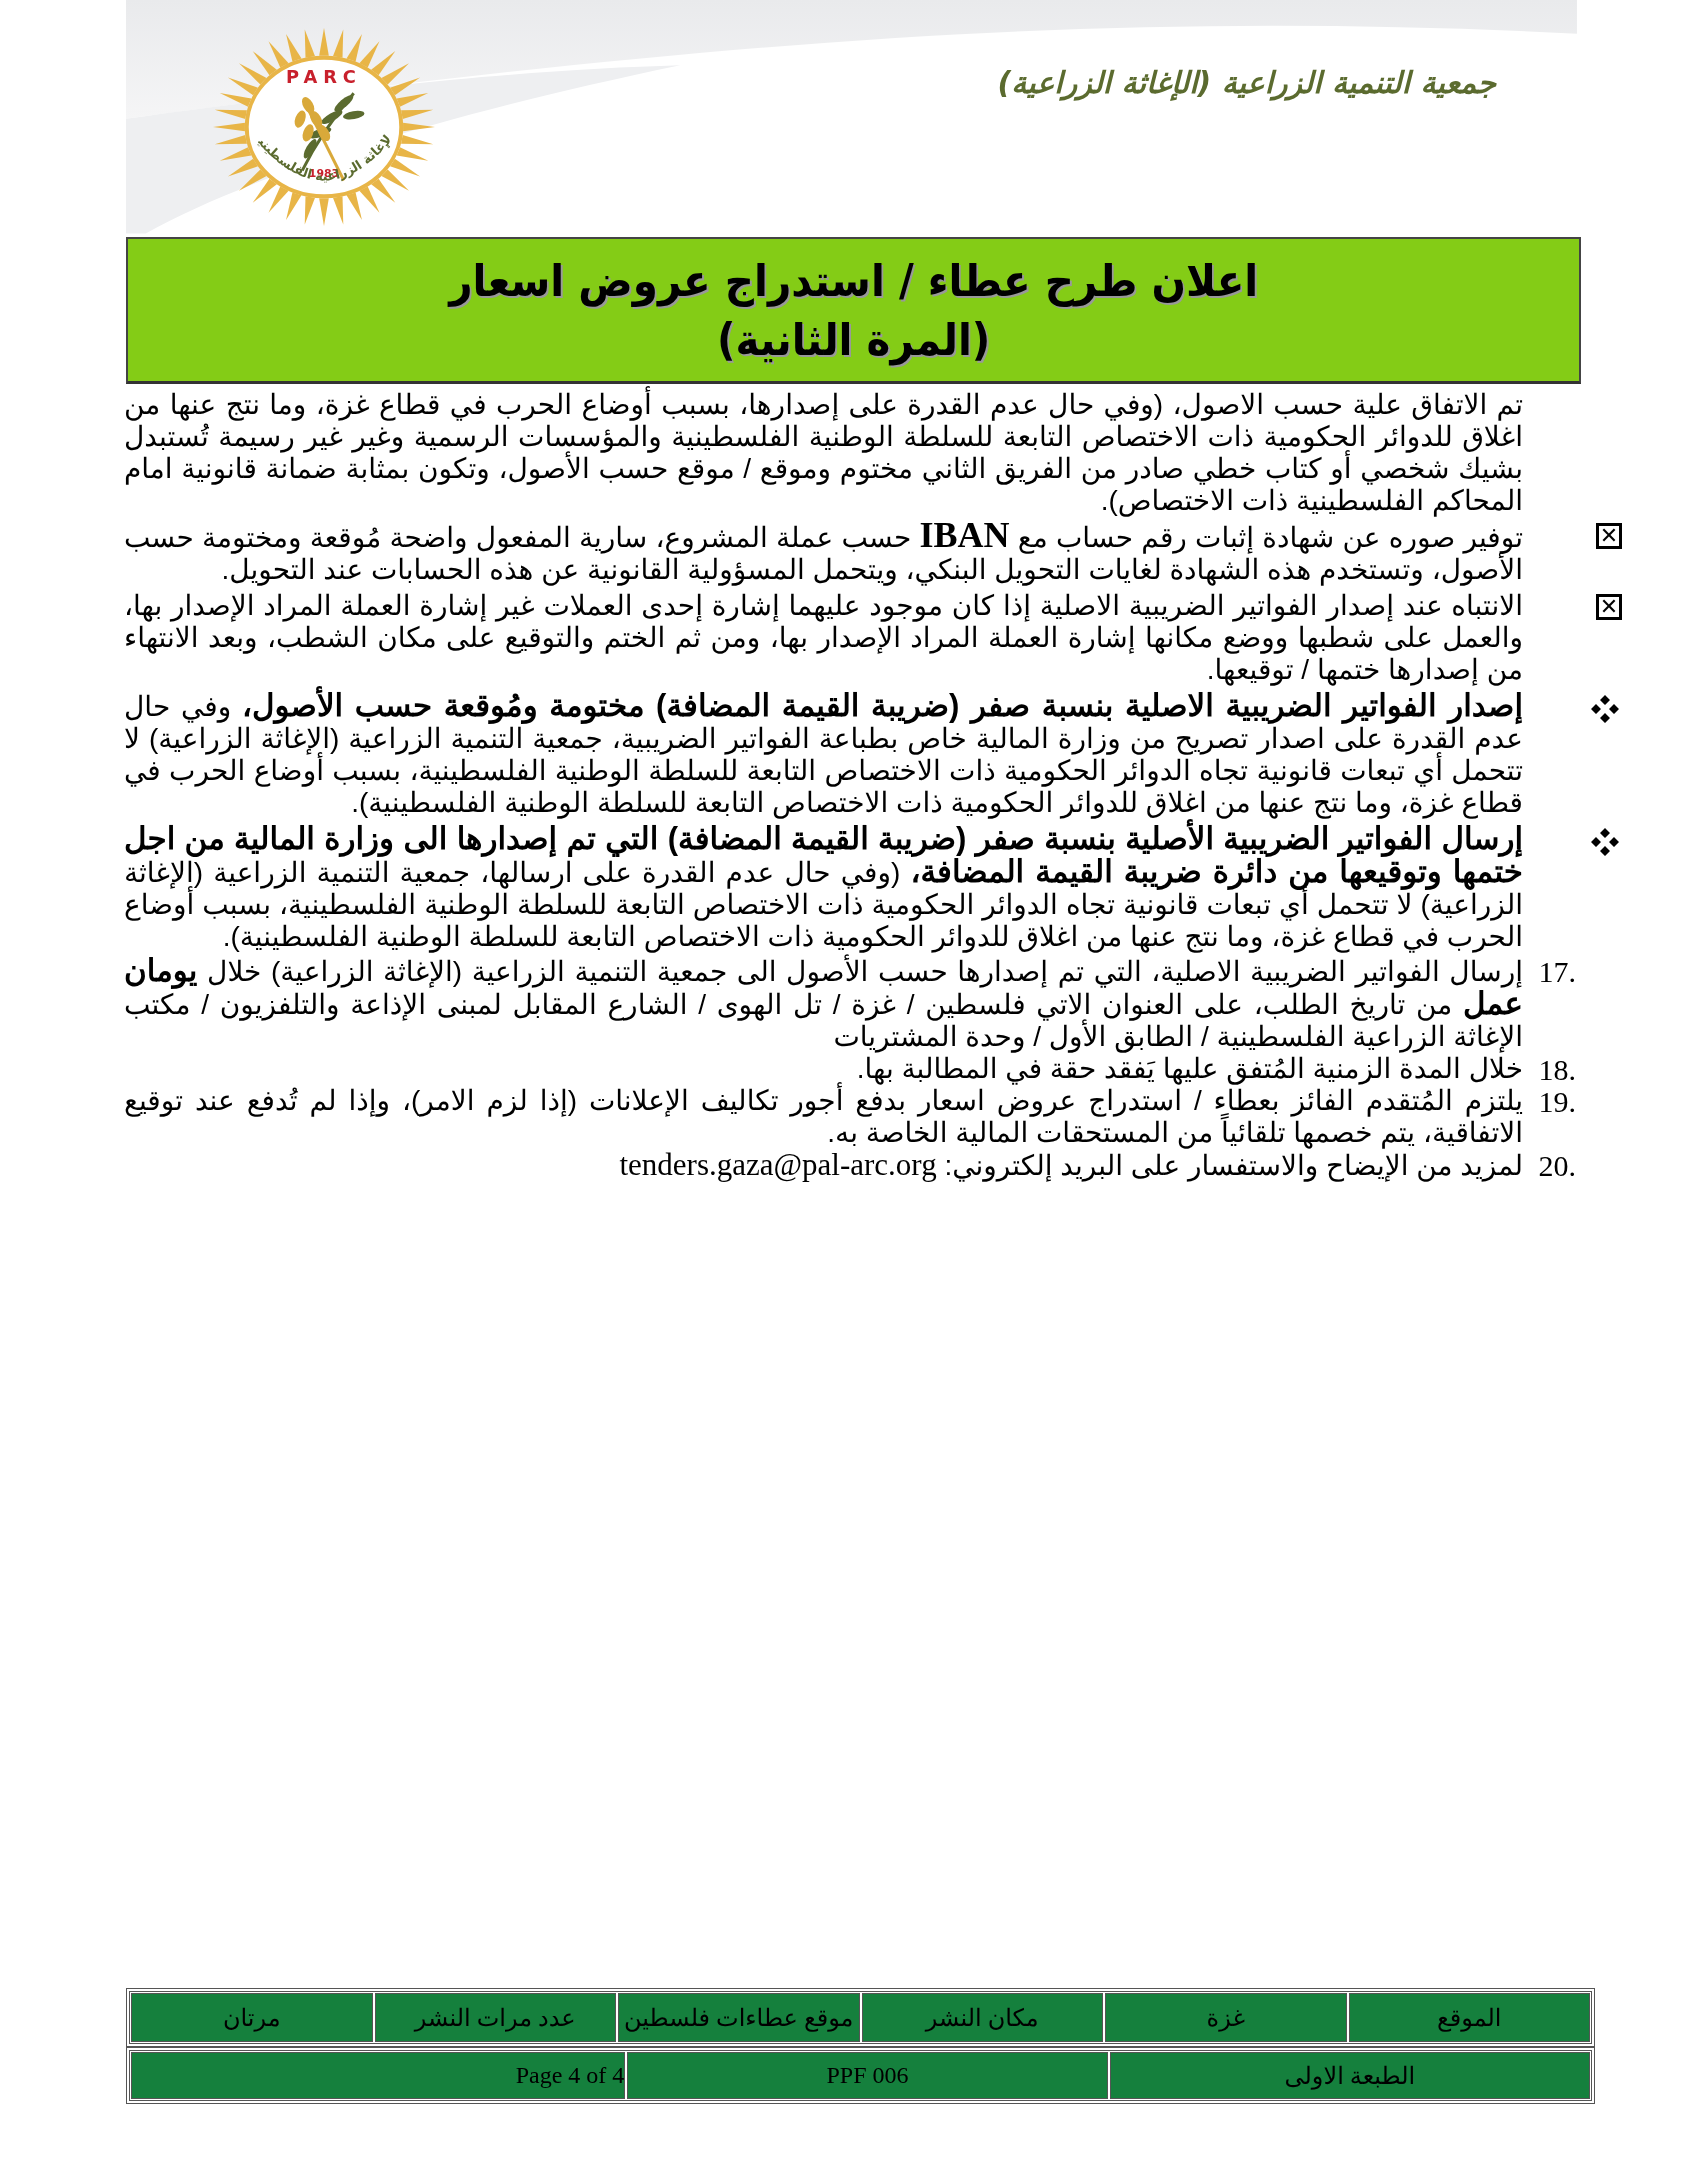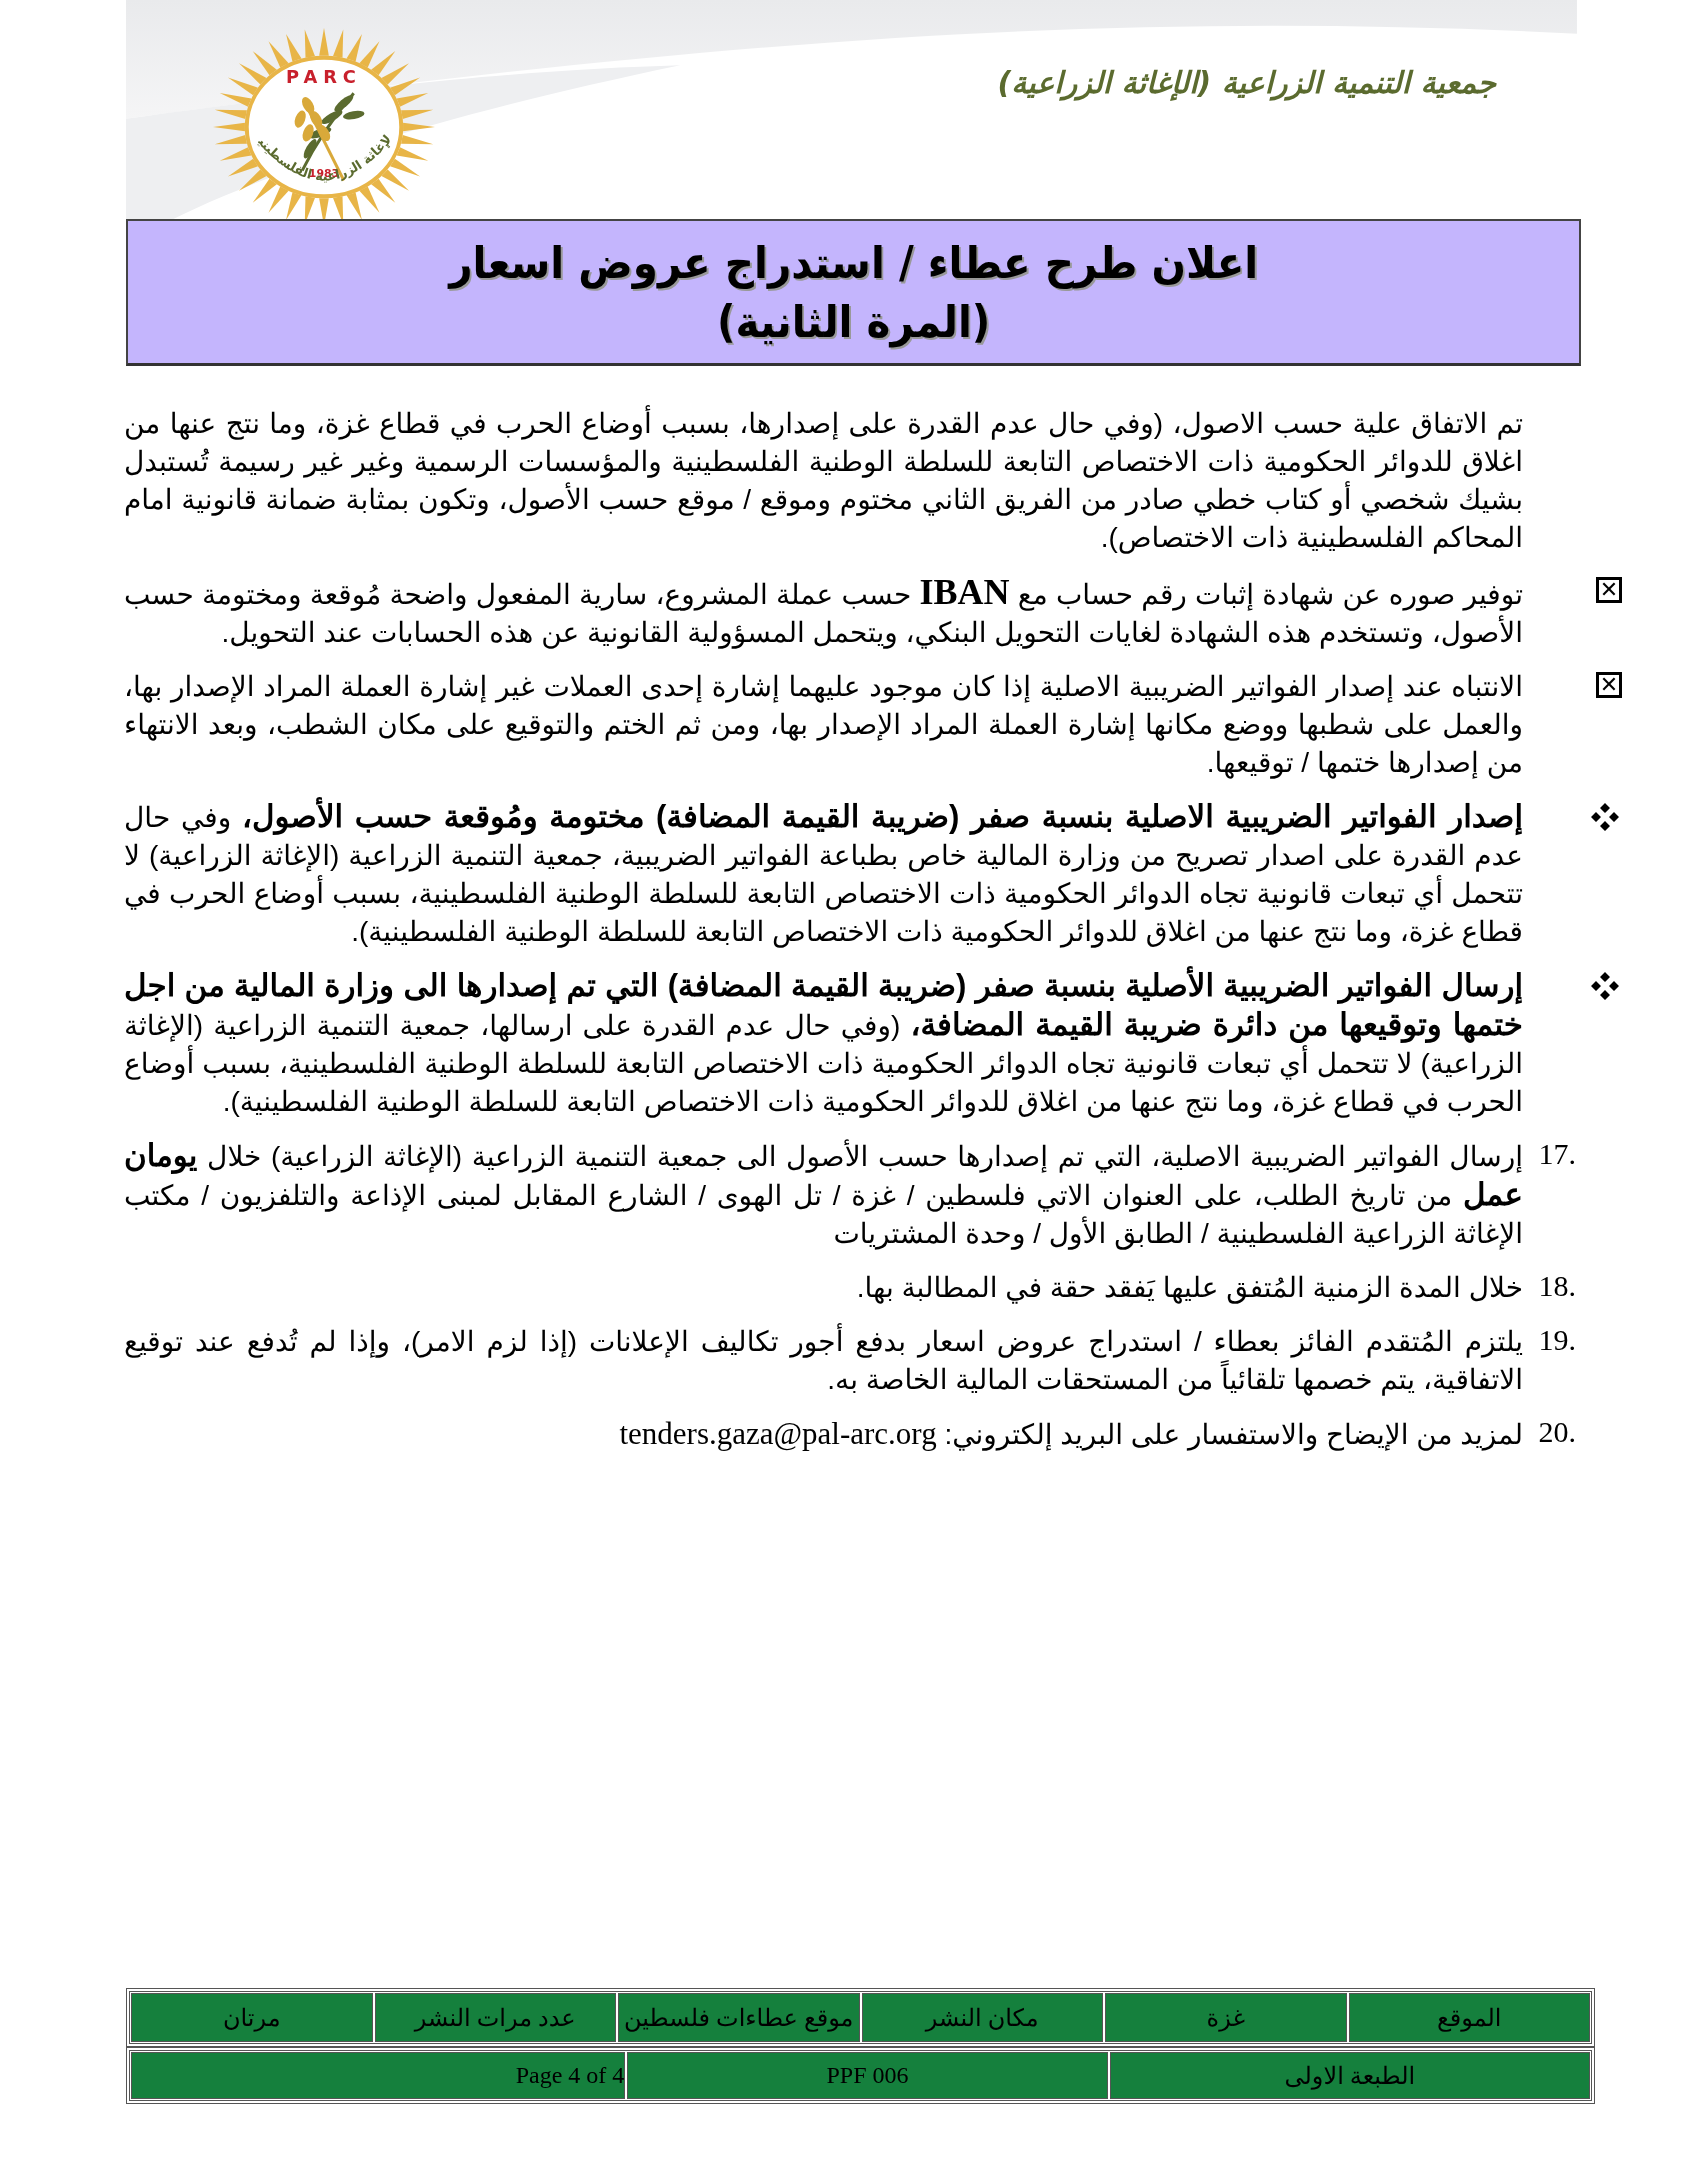--- a/index.html
+++ b/index.html
@@ -9,30 +9,30 @@
   
   .header { position: absolute; left: 126px; top: 0; width: 1451px; height: 234px; overflow: hidden; }
   .header-bg { position: absolute; inset: 0; }
   .logo { position: absolute; left: 79px; top: 22px; width: 238px; height: 208px; }
   .org-ar { position: absolute; right: 81px; top: 65px; font-family: "DejaVu Sans", sans-serif; font-weight: bold;
             font-size: 30px; color: #5b6b2f; direction: rtl; letter-spacing: 0.5px; font-style: italic; }
   .org-en { position: absolute; right: 81px; top: 121px; font-family: "DejaVu Sans", sans-serif; font-weight: bold;
             font-size: 24px; color: #5b6b2f; letter-spacing: 1px; }
 
   
-  .title-box { position: absolute; left: 126px; top: 219px; width: 1455px; height: 147px;
-               background: #c4b5fd; border: 2px solid #444; border-bottom: 3px solid #333;
+  .title-box { position: absolute; left: 126px; top: 237px; width: 1455px; height: 147px;
+               background: #84cc16; border: 2px solid #444; border-bottom: 3px solid #333;
                display: flex; flex-direction: column; align-items: center; justify-content: center; direction: rtl; }
   .title-line { font-family: "DejaVu Sans", sans-serif; font-weight: bold; font-size: 44px; line-height: 59px;
                 text-shadow: 2px 2px 0 #999; transform: scaleX(0.92); }
 
   
   .body { position: absolute; left: 124px; top: 389px; width: 1391px; direction: rtl; }
-  .para { font-family: "Liberation Sans", sans-serif; font-size: 28px; line-height: 38px; text-align: justify;
-          text-align-last: right; margin-top: 16px; }
+  .para { font-family: "Liberation Sans", sans-serif; font-size: 28px; line-height: 32px; text-align: justify;
+          text-align-last: right; }
   .item { position: relative; }
   .bullet { position: absolute; right: -107px; top: 4px; width: 26px; height: 26px; }
   .box-x { border: 3px solid #000; display: flex; align-items: center; justify-content: center;
            font-weight: bold; font-size: 22px; line-height: 20px; }
   .diamonds { width: 30px; height: 30px; top: 4px; right: -105px; }
   .bold { font-weight: bold; }
   .big { font-size: 31px; }
   .numrow { position: relative; }
   .num { position: absolute; right: -61px; top: 0; font-family: "Liberation Serif", serif; font-size: 30px; direction: ltr; text-align: right; }
   .latin { font-family: "Liberation Serif", serif; direction: ltr; unicode-bidi: embed; }

